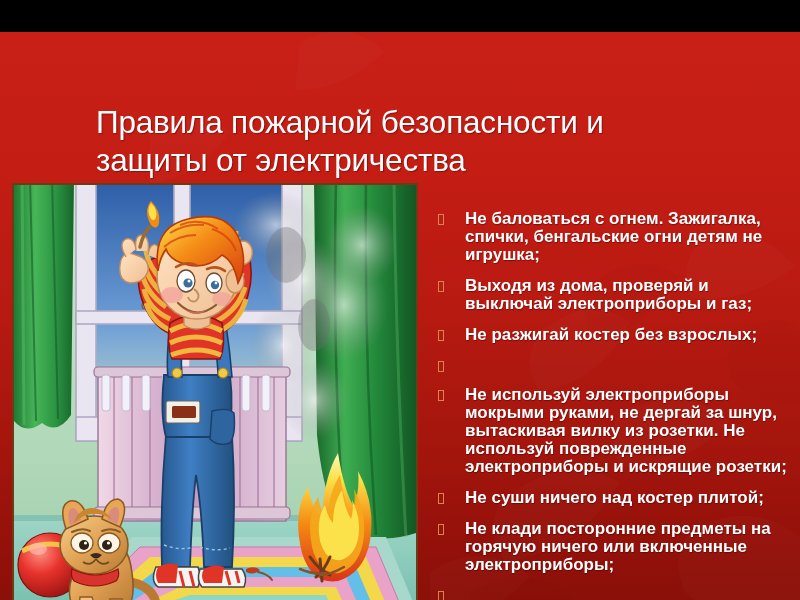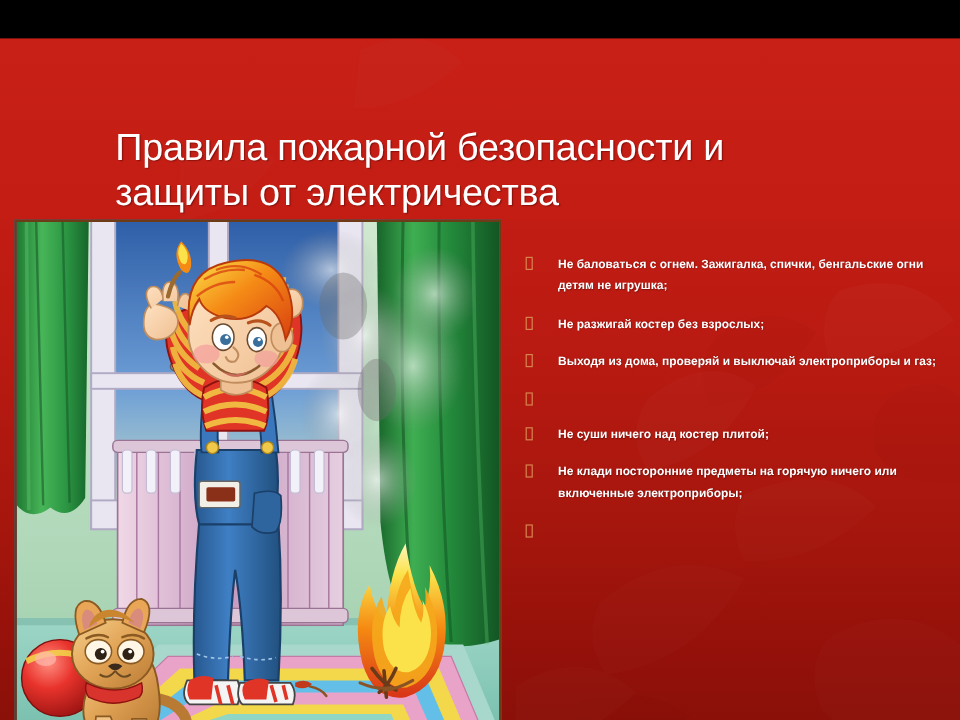--- a/index.html
+++ b/index.html
@@ -77,21 +77,21 @@
     position: absolute;
     left: 6px;
     top: 4px;
     width: 6px;
     height: 11px;
     border: 1.5px solid #d8844f;
     box-sizing: border-box;
   }
   .bullet-text {
     color: #ffffff;
-    font-size: 10px;
+    font-size: 17px;
     line-height: 15.4px;
     font-weight: bold;
     text-indent: 24px;
     text-shadow: 0.5px 0.5px 1px rgba(60,0,0,.5);
   }
 </style>
 </head>
 <body>
 
 <div id="slide">
@@ -421,28 +421,32 @@
     </svg>
   </div>
 
   <ul id="bullets" style="list-style:none;margin:0;padding:0;">
     <li class="bullet-row">
       <span class="bullet-box"></span>
       <span class="bullet-text">Не баловаться с огнем. Зажигалка, спички, бенгальские огни детям не игрушка;</span>
     </li>
     <li class="bullet-row">
       <span class="bullet-box"></span>
+      <span class="bullet-text">Выходя из дома, проверяй и выключай электроприборы и газ;</span>
+    </li>
+    <li class="bullet-row">
+      <span class="bullet-box"></span>
       <span class="bullet-text">Не разжигай костер без взрослых;</span>
     </li>
     <li class="bullet-row">
       <span class="bullet-box"></span>
-      <span class="bullet-text">Выходя из дома, проверяй и выключай электроприборы и газ;</span>
-    </li>
-    <li class="bullet-row">
-      <span class="bullet-box"></span>
+    </li>
+    <li class="bullet-row">
+      <span class="bullet-box"></span>
+      <span class="bullet-text">Не используй электроприборы мокрыми руками, не дергай за шнур, вытаскивая вилку из розетки. Не используй поврежденные электроприборы и искрящие розетки;</span>
     </li>
     <li class="bullet-row">
       <span class="bullet-box"></span>
       <span class="bullet-text">Не суши ничего над костер плитой;</span>
     </li>
     <li class="bullet-row">
       <span class="bullet-box"></span>
       <span class="bullet-text">Не клади посторонние предметы на горячую ничего или включенные электроприборы;</span>
     </li>
     <li class="bullet-row">

